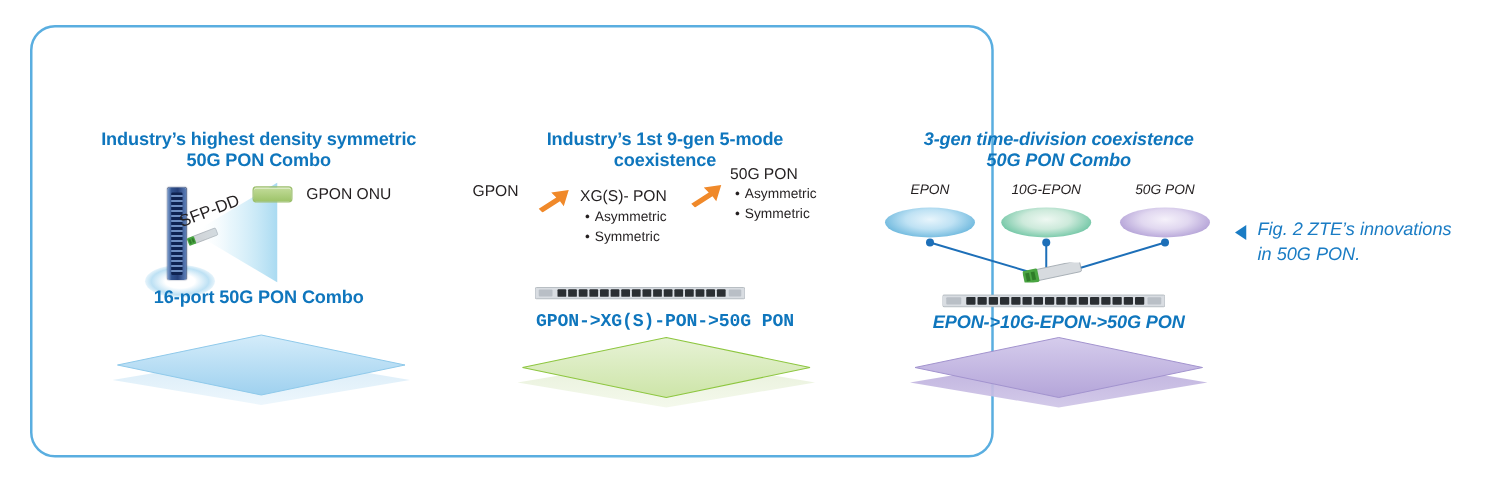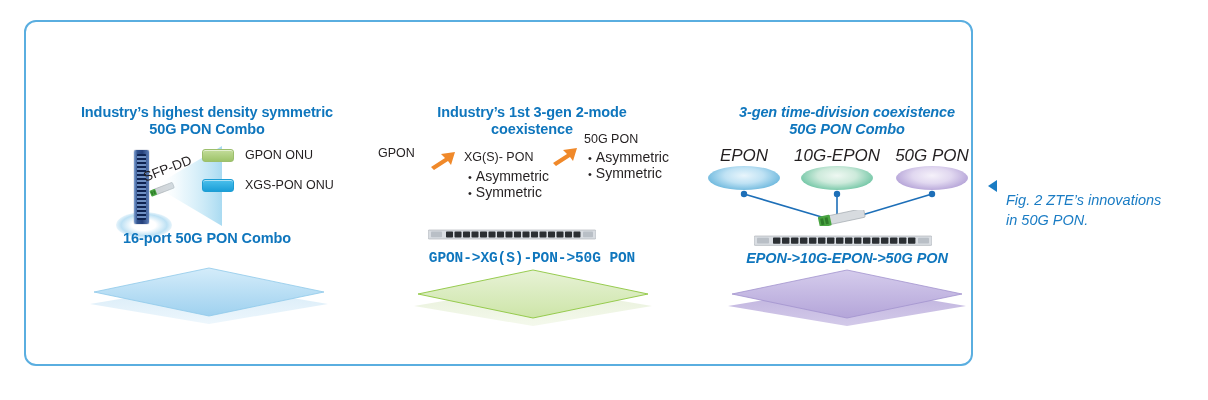--- a/index.html
+++ b/index.html
@@ -7,23 +7,23 @@
   body{
     width:1208px;height:400px;
     background:#ffffff;
     font-family:"Liberation Sans", sans-serif;
     overflow:hidden;
     position:relative;
   }
   .figure-frame{
     position:absolute;
     left:24px; top:20px;
-    width:949px; height:346px;
+    width:771px; height:346px;
     border:2px solid #5aaee0;
-    border-radius:12px;
+    border-radius:20px;
     box-sizing:border-box;
     background:#ffffff;
   }
   
   .panel{ position:absolute; top:0; height:100%; }
   .panel-title{
     position:absolute; left:0; width:100%;
     text-align:center;
     color:#0f76bd;
     font-weight:bold;
@@ -84,46 +84,46 @@
   }
   .sw-green{background:linear-gradient(to bottom,#c3dc9a,#9ec46a);border:1px solid #9cbf6d;}
   .sw-blue{background:linear-gradient(to bottom,#4cc0ec,#1b9fd8);border:1px solid #1e9ed4;}
   .sw-purple{background:linear-gradient(to bottom,#8f80bf,#6b5ba3);border:1px solid #6f60a6;}
   .legend-label{ font-size:12.5px; color:#231f20; white-space:nowrap;}
   
   #panel2{ left:346px; width:320px; }
   .flow{ position:absolute; left:0; top:108px; width:100%; height:90px; }
   .flow-text{ position:absolute; font-size:12.5px; color:#231f20; white-space:nowrap; }
   .flow-head{ font-size:12.5px; color:#231f20; white-space:nowrap; }
-  .bullet-line{ font-size:14px; color:#231f20; white-space:nowrap; }
+  .bullet-line{ font-size:11px; color:#231f20; white-space:nowrap; }
   .bullet-line::before{ content:"\2022"; margin-right:4px; font-size:11px; }
   .arrow-orange{ position:absolute; width:26px; height:20px; }
   
   .chassis{ position:absolute; height:12px; }
   
   #panel3{ left:666px; width:310px;font-style:italic; }
-  .node-label{ position:absolute; font-size:17px; color:#231f20; white-space:nowrap; text-align:center;}
+  .node-label{ position:absolute; font-size:11px; color:#231f20; white-space:nowrap; text-align:center;}
   .node-ellipse{ position:absolute; width:72px; height:24px; border-radius:50%; }
   .ne-blue{ background:radial-gradient(ellipse at 50% 40%,#e8f5fc 0%,#bfe2f4 38%,#6fb9de 75%,#9ccbe6 100%); }
   .ne-green{ background:radial-gradient(ellipse at 50% 40%,#eef8f2 0%,#cdeadb 38%,#6cc4a2 78%,#a8dcc6 100%); }
   .ne-purple{ background:radial-gradient(ellipse at 50% 40%,#f5f1fa 0%,#e1d8f0 38%,#b2a0d6 78%,#cdc2e6 100%); }
   
   .caption{
     position:absolute; left:986px; top:174px; width:210px;
     color:#1a7cc4; font-style:italic; font-size:14.5px; line-height:20px;
     font-family:"Liberation Sans", sans-serif;
   }
   .caption-arrow{
     position:absolute; left:988px; top:180px;
     width:0;height:0;
     border-top:6px solid transparent;
     border-bottom:6px solid transparent;
     border-right:9px solid #1a7cc4;
   }
-  .caption-text{ position:absolute; left:1006px; top:190px; width:196px; }
+  .caption-text{ position:absolute; left:1006px; top:174px; width:196px; }
 </style>
 </head>
 <body>
 
 <div class="figure-frame">
 
   <div class="panel" id="panel1">
 
     <div class="panel-title" style="top:82px;">
       <div>Industry’s highest density symmetric</div>
@@ -152,24 +152,20 @@
         </linearGradient>
       </defs>
       <polygon points="66,0 66,80 2,42 2,38" fill="url(#beamg)"></polygon>
     </svg>
 
     <div class="legend">
       <div class="legend-row">
         <div class="swatch sw-green"></div>
         <div class="legend-label">GPON ONU</div>
       </div>
-      <div class="legend-row">
-        <div class="swatch sw-blue"></div>
-        <div class="legend-label">XGS-PON ONU</div>
-      </div>
     </div>
 
     <div class="panel-footer" style="top:208px;">16-port 50G PON Combo</div>
 
     <svg class="platform" style="left:38px; top:244px; width:238px; height:64px;" viewBox="0 0 238 64">
       <defs>
         <linearGradient id="p1bot" x1="0" y1="0" x2="0" y2="1">
           <stop offset="0%" stop-color="#cfe7f6"></stop>
             <stop offset="100%" stop-color="#eaf5fc"></stop>
         </linearGradient>
@@ -179,21 +175,21 @@
         </linearGradient>
       </defs>
       <polygon points="119,18 238,38 119,58 0,38" fill="url(#p1bot)" opacity="0.85"></polygon>
       <polygon points="119,2 234,26 119,50 4,26" fill="url(#p1top)" stroke="#8fc9ea" stroke-width="0.8"></polygon>
     </svg>
   </div>
 
   <div class="panel" id="panel2">
 
     <div class="panel-title" style="top:82px;">
-      <div>Industry’s 1st  3-gen 2-mode</div>
+      <div>Industry’s 1st  9-gen 5-mode</div>
       <div>coexistence</div>
     </div>
 
     <div class="flow">
       <div class="flow-text" style="left:6px; top:16px;">GPON</div>
 
       <svg class="arrow-orange" style="left:58px; top:20px;" viewBox="0 0 26 20">
         <path d="M1 17 L15 8 L11 4 L25 2 L21 15 L18 11 L4 20 Z" fill="#f0892a"></path>
       </svg>
 

